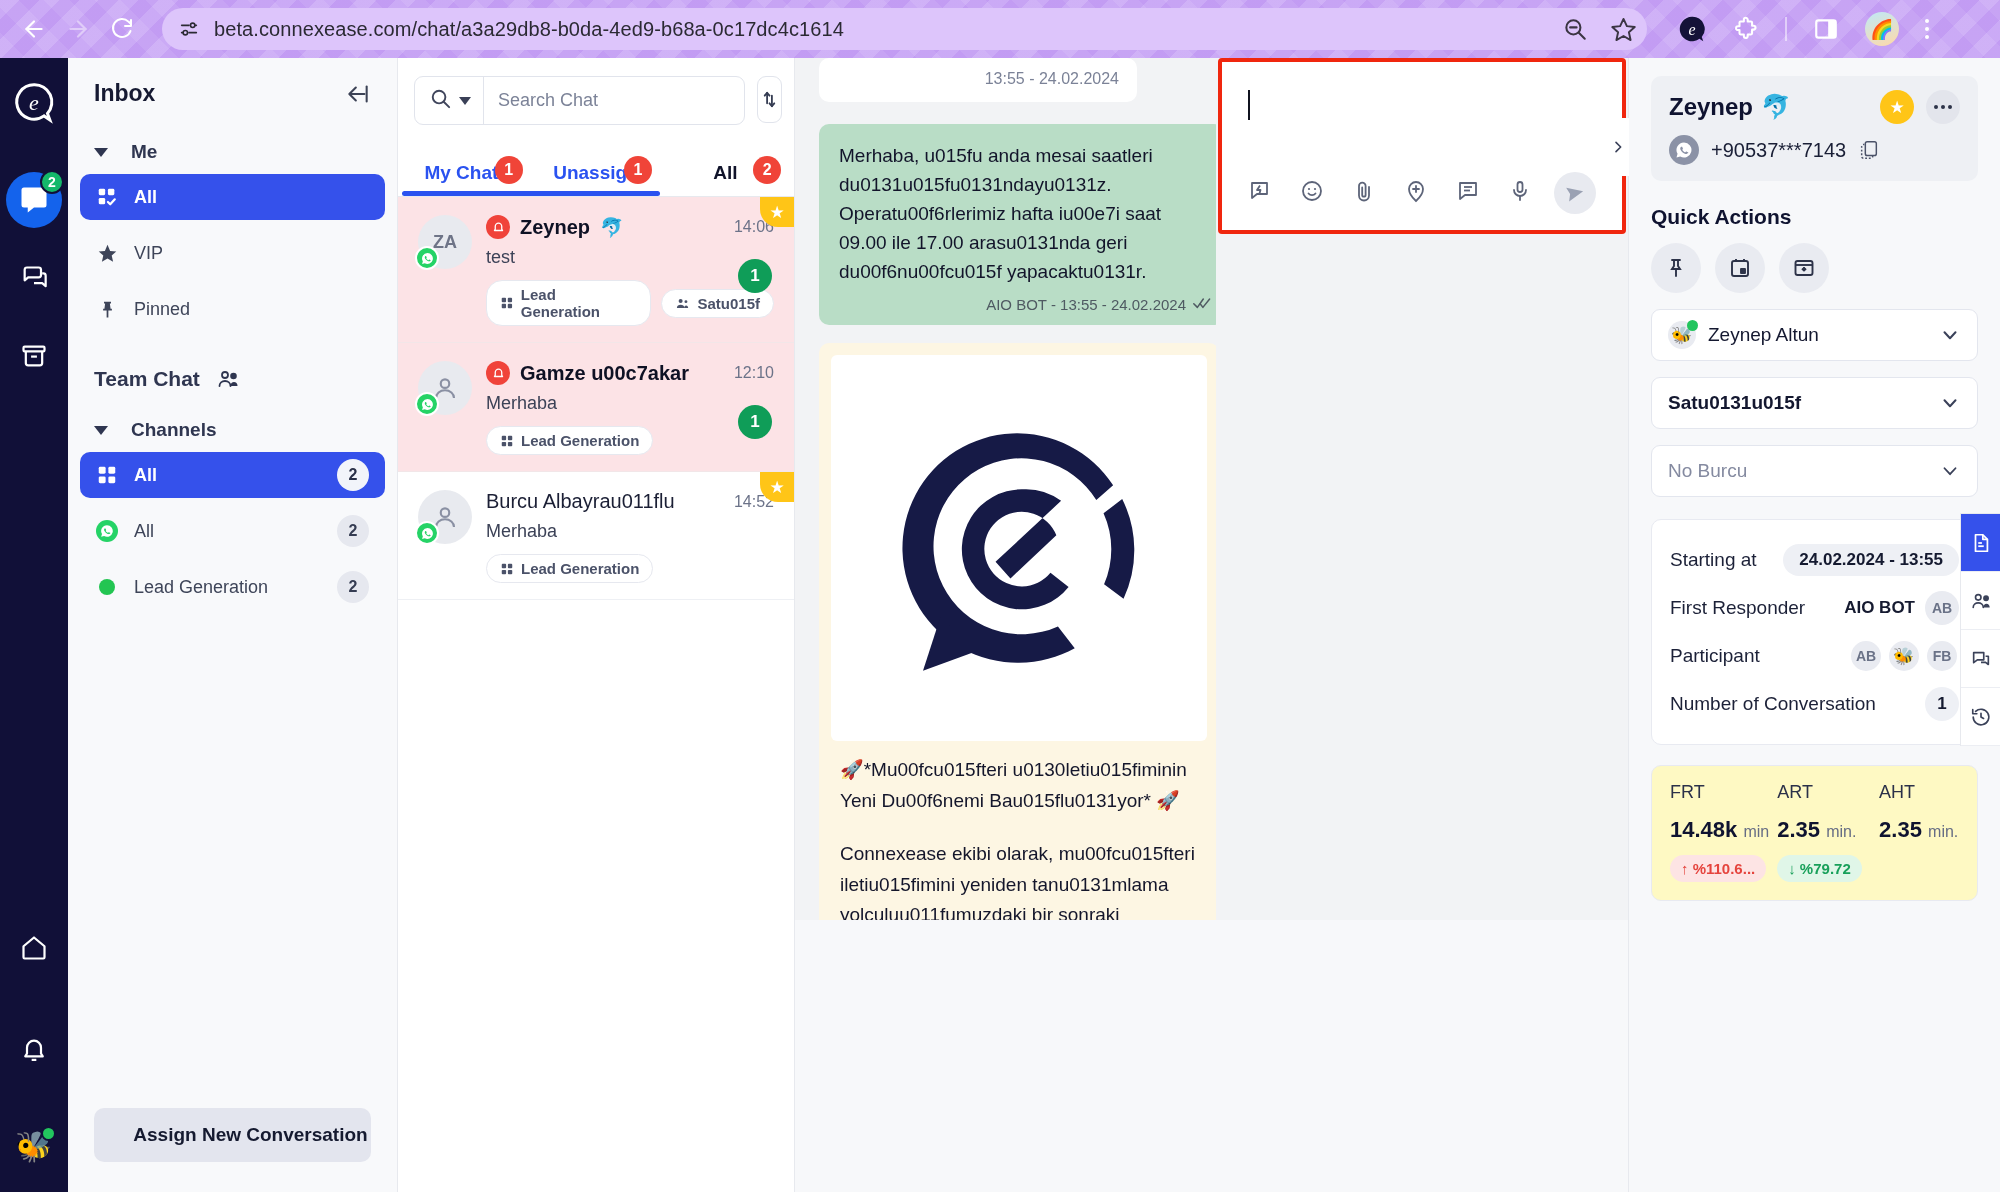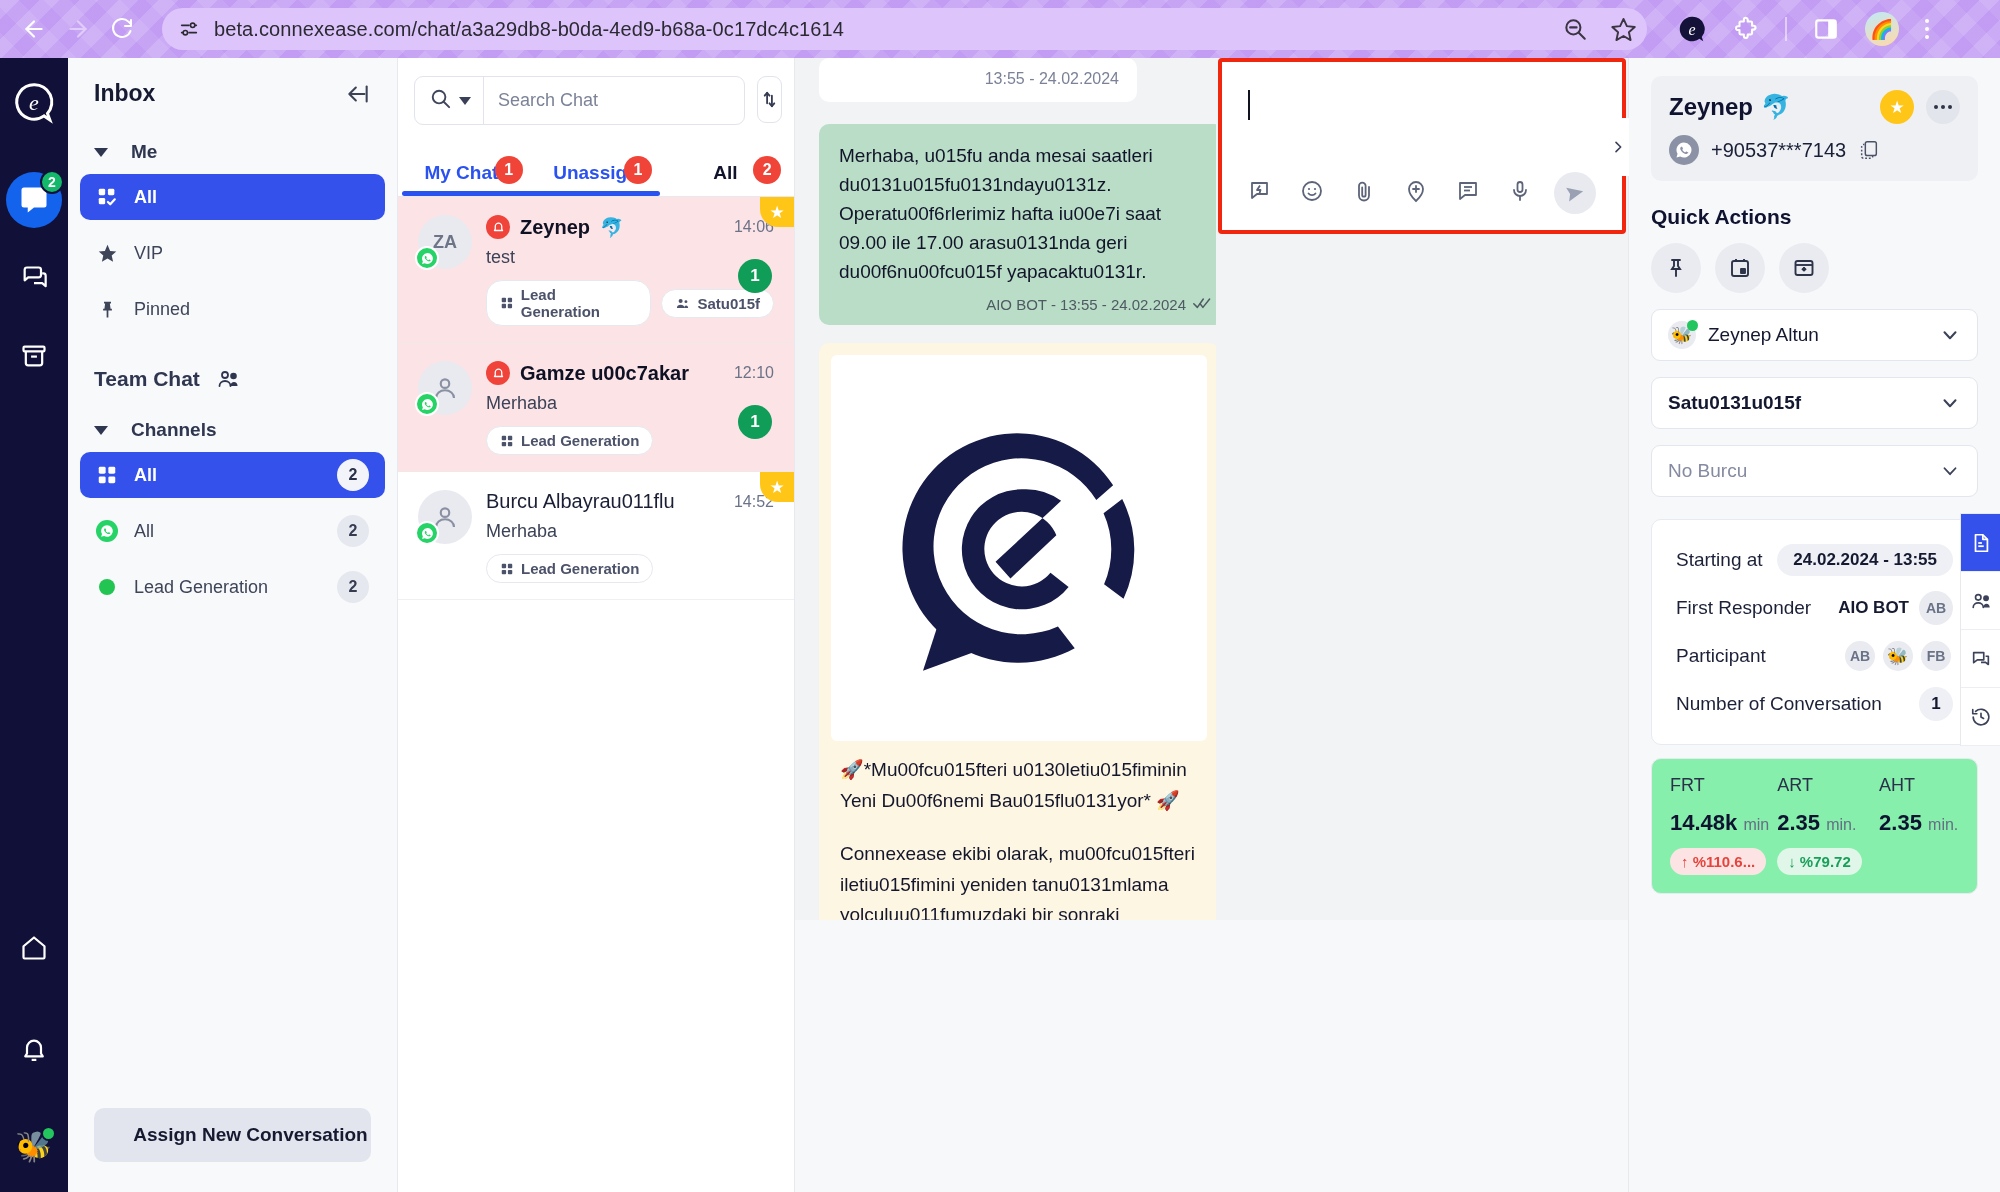--- a/index.html
+++ b/index.html
@@ -359,21 +359,21 @@
     border: 1px solid #e3e6ee; border-radius: 9px;
     display: flex; align-items: center; padding: 0 16px; gap: 12px;
     font-size: 19px; color: #141830; cursor: pointer;
   }
   .sel .chev { margin-left: auto; color: #3a4159; display:flex; }
   .sel .ph { color: #848aa0; }
   .sel-av { width: 28px; height: 28px; border-radius: 50%; background: #e9ebf1; display:flex; align-items:center; justify-content:center; font-size:17px; position: relative; }
   .sel-av .g { position: absolute; top: -1px; right: -2px; width: 11px; height: 11px; border-radius: 50%; background: #22c55e; }
   .info-card {
     margin-top: 22px; background: #ffffff; border: 1px solid #e8eaf1;
-    border-radius: 10px; padding: 16px 24px;
+    border-radius: 10px; padding: 16px 18px;
   }
   .info-row { display: flex; align-items: center; height: 48px; }
   .info-lbl { font-size: 19px; color: #1c2138; }
   .info-val { margin-left: auto; display: flex; align-items: center; gap: 10px; }
   .pill {
     background: #eef0f5; border-radius: 16px; padding: 6px 16px;
     font-size: 17px; font-weight: 700; color: #151a30;
   }
   .mono-name { font-size: 17px; font-weight: 700; color: #151a30; }
   .av-sm {
@@ -383,21 +383,21 @@
   }
   .av-grp { display: flex; }
   .av-grp .av-sm { margin-left: -6px; border: 2px solid #fff; }
   .av-grp .av-sm:first-child { margin-left: 0; }
   .cnt-circle {
     width: 34px; height: 34px; border-radius: 50%; background: #eef0f5;
     display: flex; align-items: center; justify-content: center;
     font-size: 17px; font-weight: 700; color: #151a30;
   }
   .metrics {
-    margin-top: 13px; background: #86efac; border: 1px solid #e8eaf1;
+    margin-top: 20px; background: #fef9c3; border: 1px solid #e8eaf1;
     border-radius: 10px; padding: 16px 4px 18px 18px;
     display: flex; gap: 8px;
   }
   .metric { flex: 1; }
   .m-lbl { font-size: 18px; color: #2b3149; }
   .m-val { margin-top: 14px; font-size: 22px; font-weight: 700; color: #0f1330; white-space: nowrap; }
   .m-val .u { font-size: 16px; font-weight: 400; color: #666d84; }
   .m-chip {
     margin-top: 12px; display: inline-flex; align-items: center; gap: 6px;
     border-radius: 14px; padding: 5px 11px; font-size: 15px; font-weight: 700;

